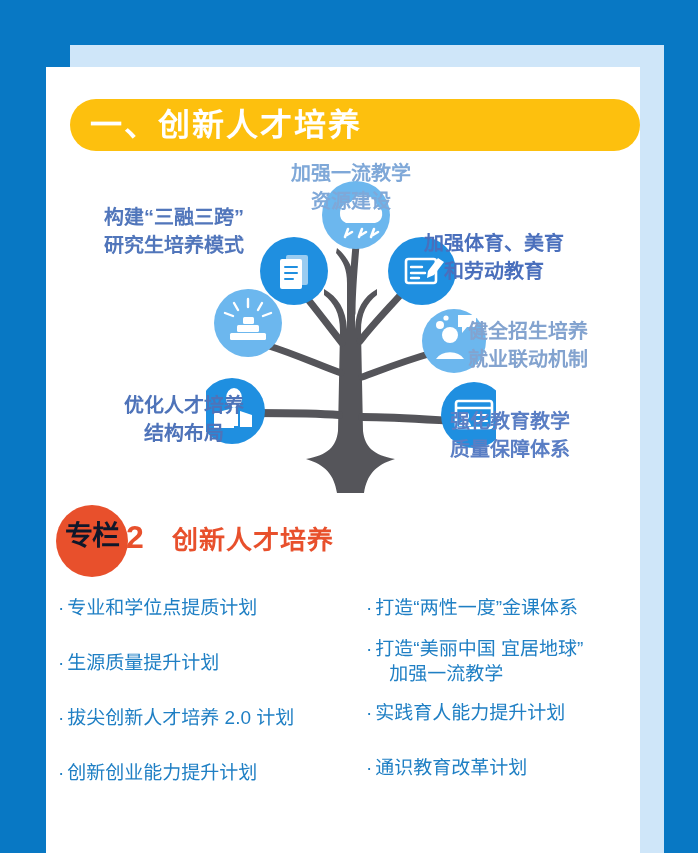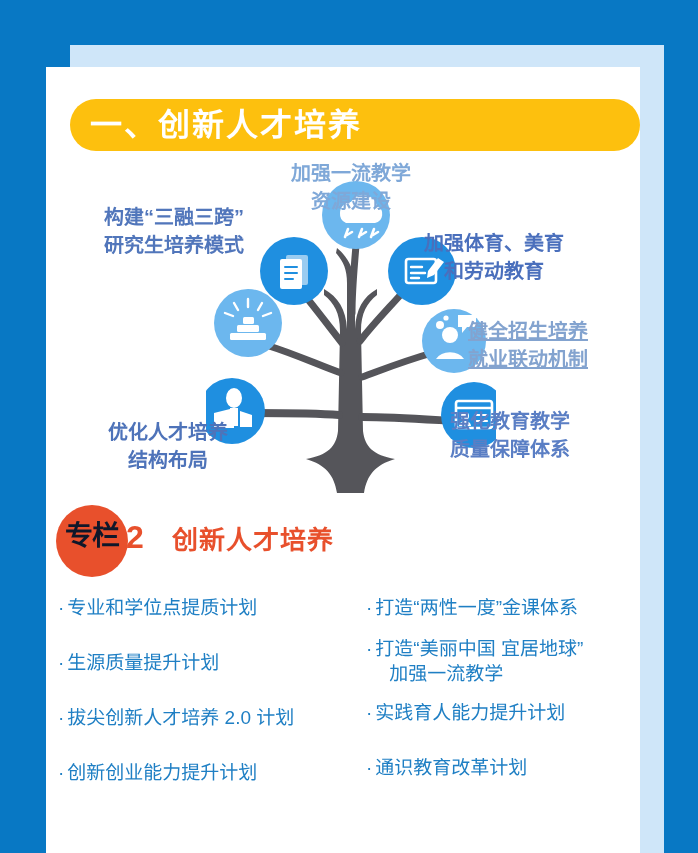--- a/index.html
+++ b/index.html
@@ -50,21 +50,21 @@
 
   .tlabel{
     position:absolute;font-weight:bold;font-size:20px;line-height:1.42;
     white-space:nowrap;text-align:center;
   }
   .tlabel .l2{display:block;}
 
   .lb-topcenter{left:245px;top:0px;color:#7fa8d8;}
   .lb-upleft   {left:58px; top:44px;color:#5176bb;}
   .lb-midleft  {left:10px; top:128px;color:#7f9fd0;}
-  .lb-lowleft  {left:62px; top:232px;color:#4e73b9;margin-top:27px;}
+  .lb-lowleft  {left:78px; top:232px;color:#4e73b9;}
   .lb-upright  {left:378px;top:70px;color:#4a6fbc;}
   .lb-midright {left:422px;top:158px;color:#83a3cf;}
   .lb-lowright {left:404px;top:248px;color:#5a7ec4;}
 
   
   .badge-row{position:absolute;left:10px;top:438px;height:74px;}
   .badge-circle{
     position:absolute;left:0;top:0;width:72px;height:72px;border-radius:50%;
     background:#e8502c;
   }
@@ -226,21 +226,21 @@
       <div class="tlabel lb-lowleft" style="color: rgb(78, 115, 185);">
         <span>优化人才培养</span>
         <span class="l2">结构布局</span>
       </div>
 
       <div class="tlabel lb-upright" style="color: rgb(74, 111, 188);">
         <span>加强体育、美育</span>
         <span class="l2">和劳动教育</span>
       </div>
 
-      <div class="tlabel lb-midright" style="color: rgb(131, 163, 207); text-decoration: underline;">
+      <div class="tlabel lb-midright" style="color: rgb(131, 163, 207);">
         <span>健全招生培养</span>
         <span class="l2">就业联动机制</span>
       </div>
 
       <div class="tlabel lb-lowright" style="color: rgb(90, 126, 196);">
         <span>强化教育教学</span>
         <span class="l2">质量保障体系</span>
       </div>
     </div>
 

